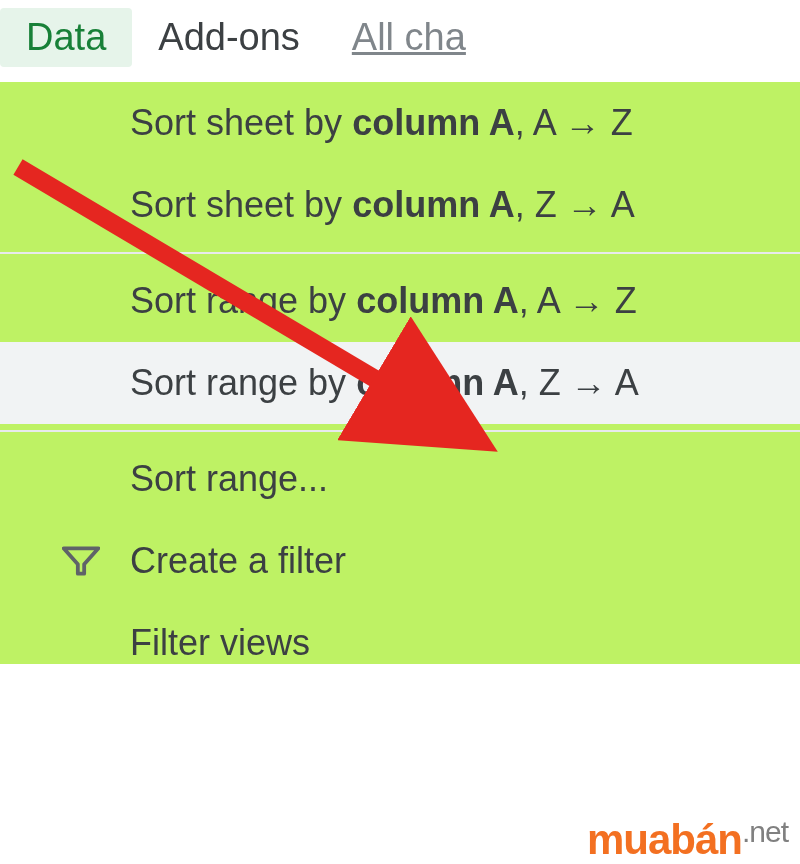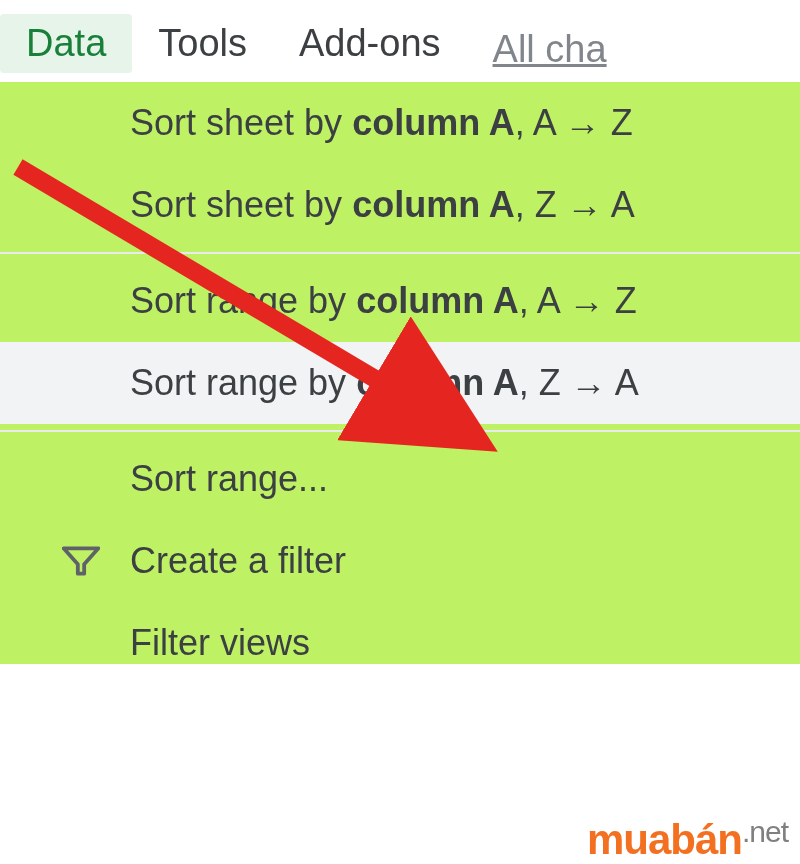--- a/index.html
+++ b/index.html
@@ -25,21 +25,20 @@
     white-space: nowrap;
   }
   .menubar-item.active {
     background: #e6f4ea;
     color: #188038;
   }
   .menubar-item.allchanges {
     color: #80868b;
     text-decoration: underline;
     padding-right: 0;
-    margin-top: 12px;
   }
   .dropdown {
     position: absolute;
     left: 0;
     top: 82px;
     width: 800px;
     background: #bef264;
     font-size: 36px;
     color: #3c4043;
   }
@@ -81,21 +80,20 @@
     letter-spacing: -1px;
   }
   .wm-a { color: #f37021; }
   .wm-b { font-size: 30px; color: #808080; font-weight: 500; position: relative; top: -12px; }
 </style>
 </head>
 <body>
 
 <div class="menubar">
   <div class="menubar-item active">Data</div>
-  <div class="menubar-item">Tools</div>
   <div class="menubar-item">Add-ons</div>
   <div class="menubar-item allchanges">All cha</div>
 </div>
 
 <div class="dropdown">
 
   <div class="ditem">
     <span>
       <span>Sort sheet by </span><span class="bold">column A</span><span>, A → Z</span>
     </span>

